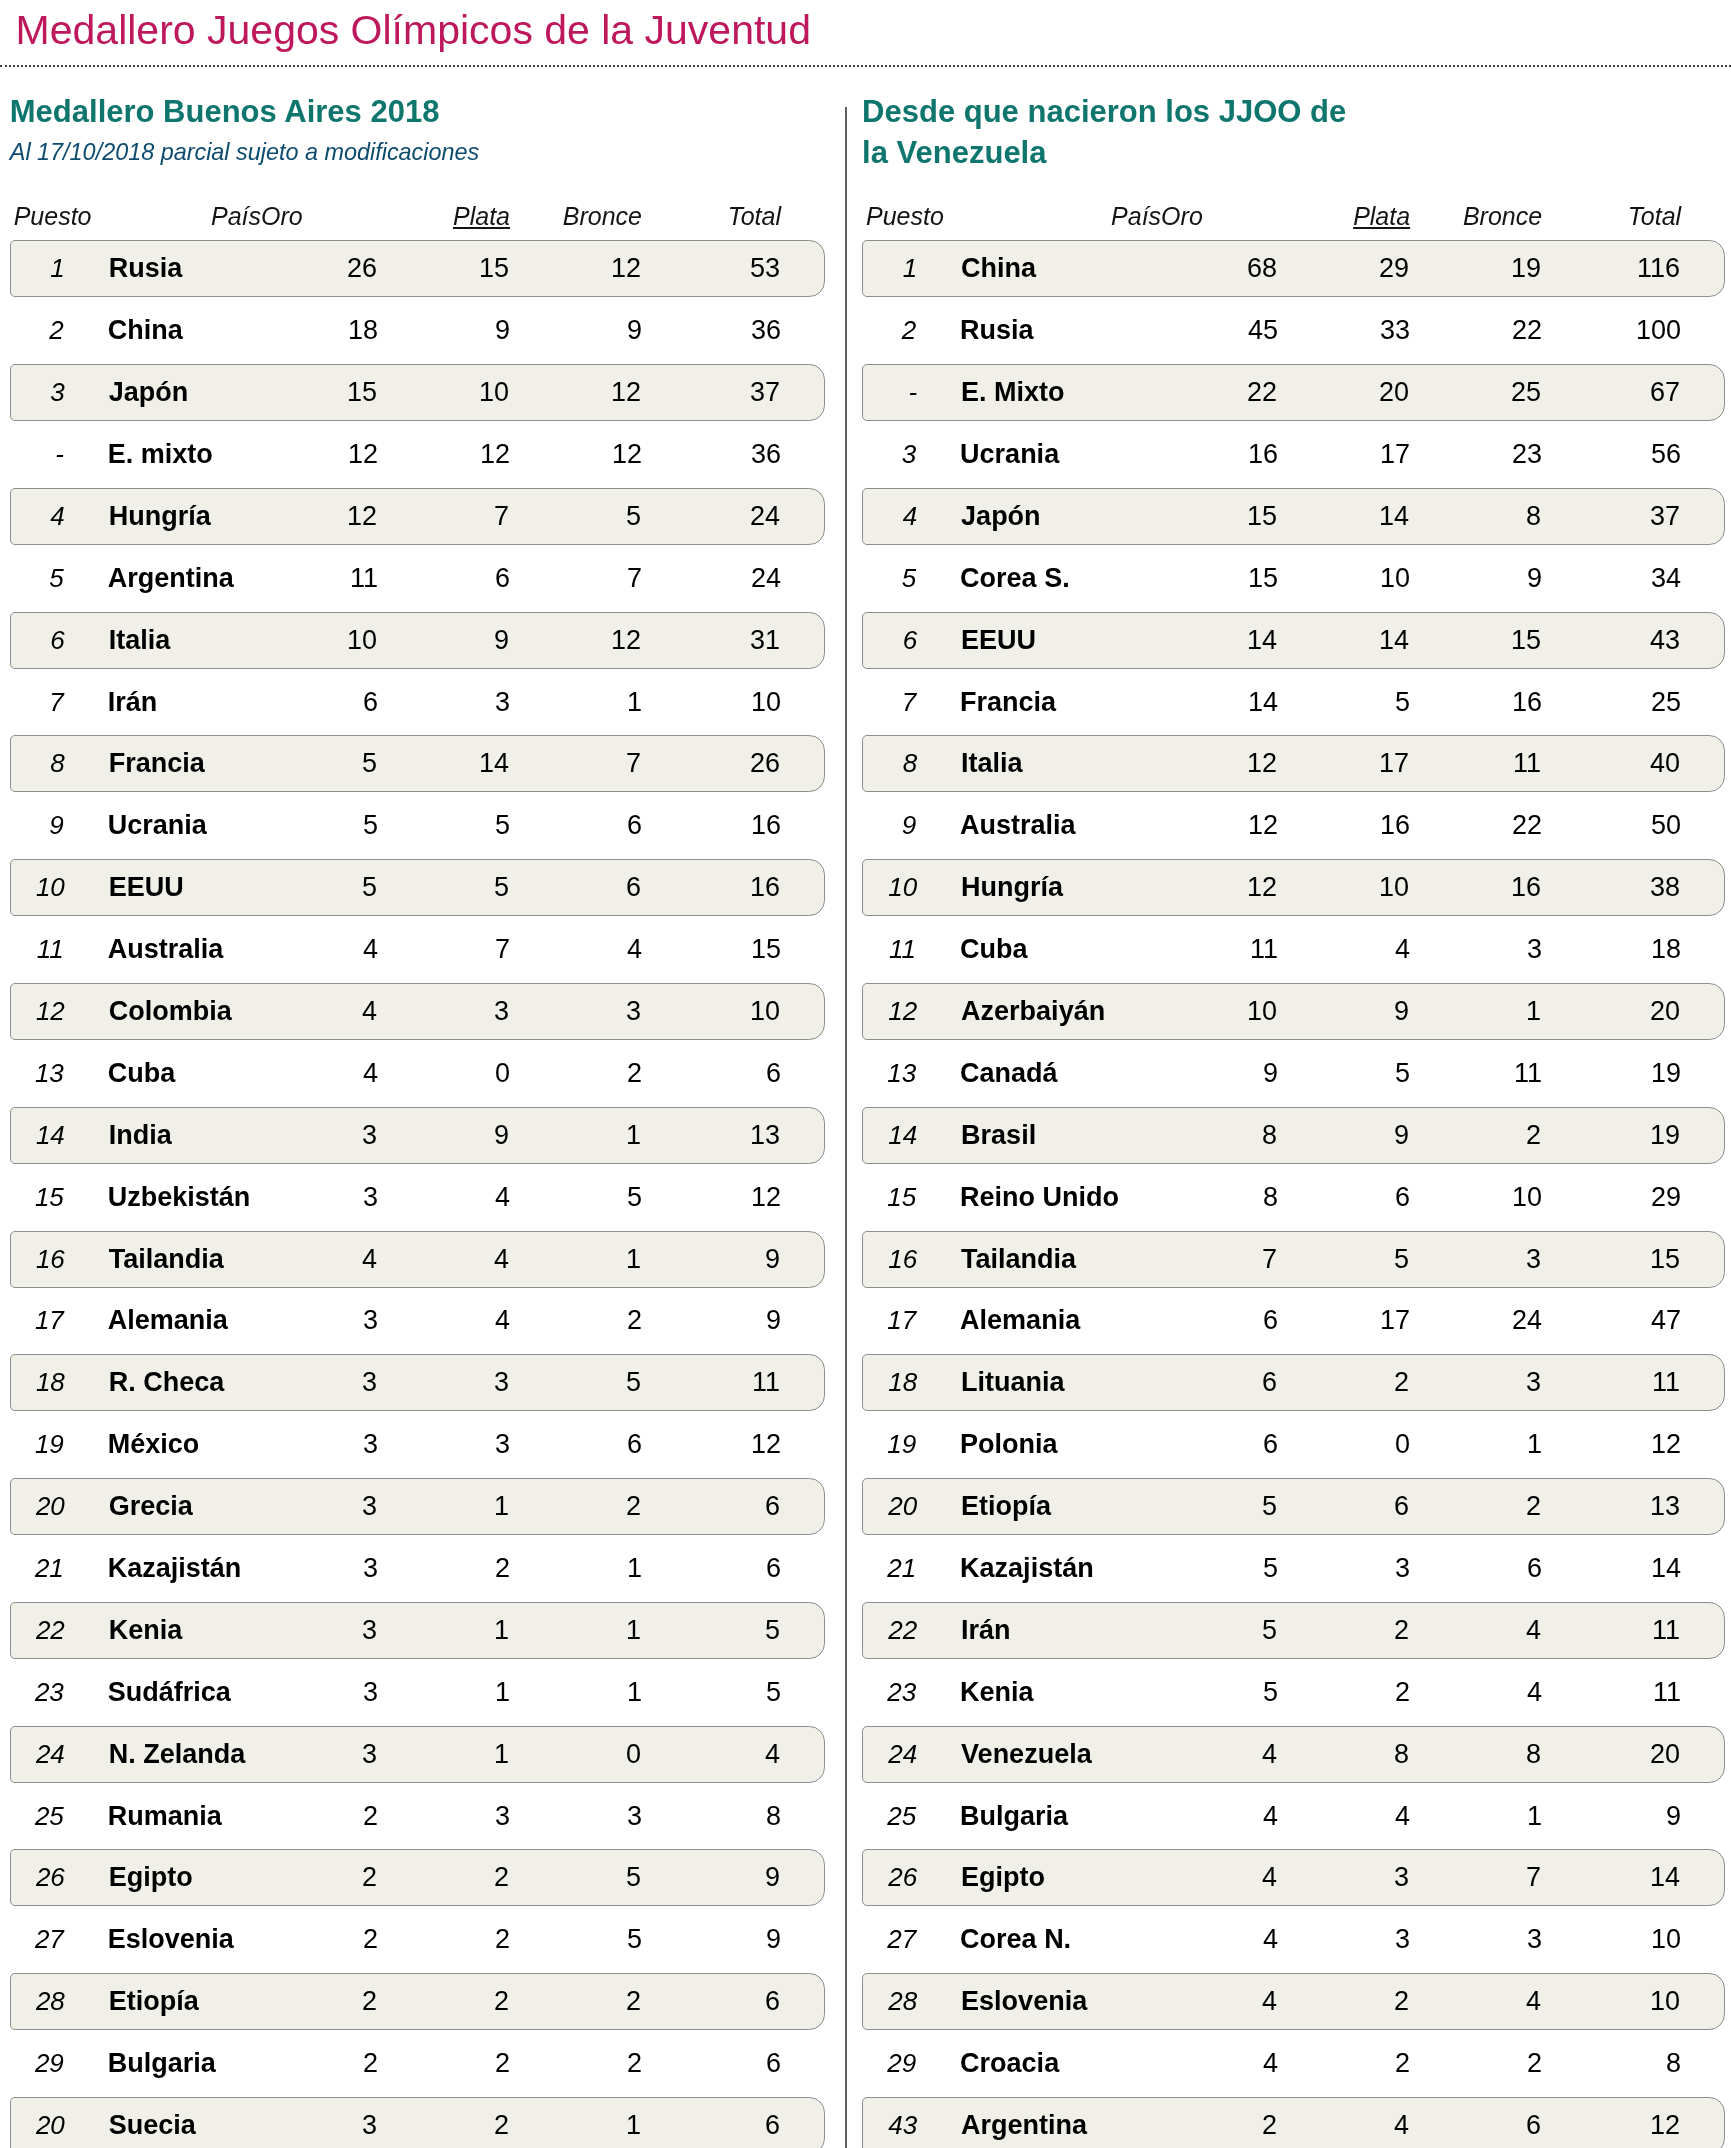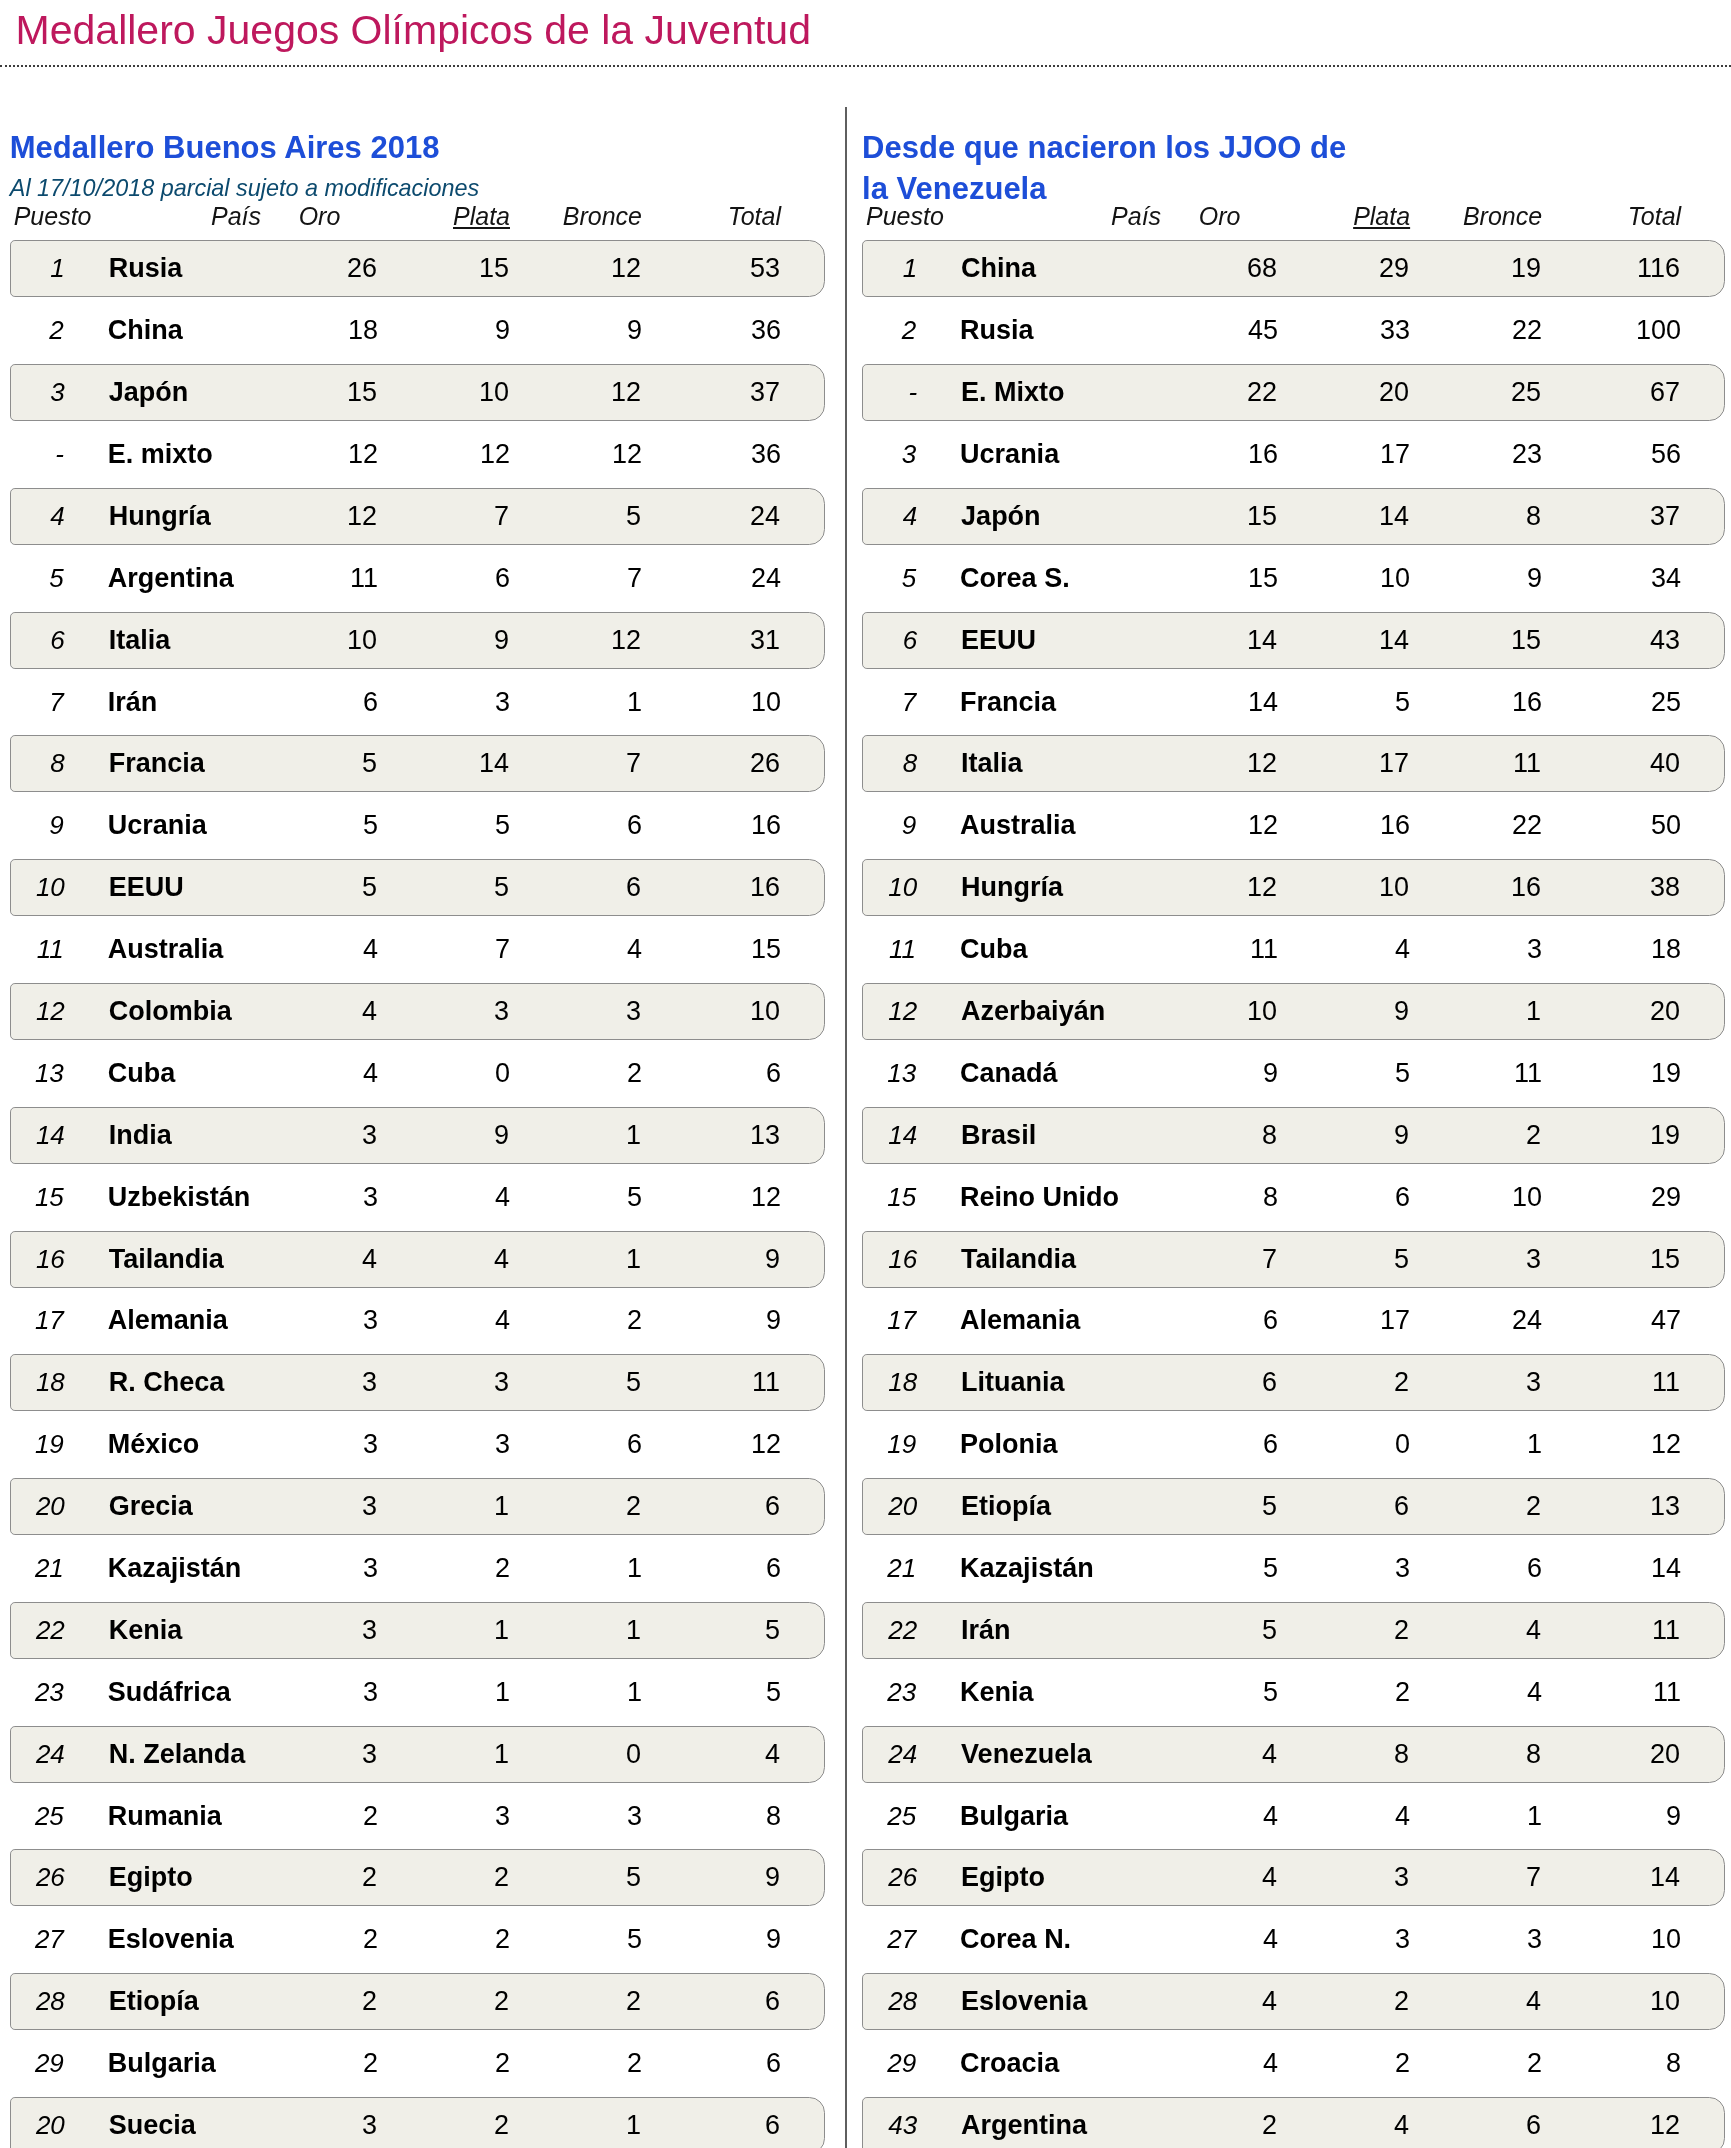--- a/index.html
+++ b/index.html
@@ -22,29 +22,29 @@
     line-height:1.1;
   }
 
   .content{display:flex;align-items:stretch;padding-top:13.7px;}
   .col{display:flex;flex-direction:column;}
   .col-left{width:825px;padding-left:9.8px;}
   .divider{width:2px;background:#5f5f5f;margin:27px 15.6px 0 19.5px;}
   .col-right{flex:1;padding-right:5.9px;}
 
   .title-area{height:117px;padding-top:11.7px;}
-  .table-title{font-size:31px;font-weight:700;color:#1d4ed8;line-height:1.32;margin-top:36px;}
+  .table-title{font-size:31px;font-weight:700;color:#0f766e;line-height:1.32;}
   .table-subtitle{font-size:23.4px;font-style:italic;color:#0c4a6e;margin-top:5.9px;}
   .title-line{display:block;}
 
   .thead{display:flex;align-items:flex-end;height:43px;padding:0 44px 8.8px 0;
          font-style:italic;font-size:25px;color:#141414;}
   .h-puesto{width:98px;text-align:left;padding-left:3.9px;}
   .h-pais{flex:1;text-align:right;}
-  .h-oro{width:117px;text-align:center;}
+  .h-oro{width:117px;text-align:left;}
   .h-plata{width:132px;text-align:right;text-decoration:underline;}
   .h-bronce{width:132px;text-align:right;}
   .h-total{width:139px;text-align:right;}
 
   .tbody{display:flex;flex-direction:column;}
   .trow{
     display:flex;align-items:center;
     height:57px;margin-bottom:4.9px;
     padding-right:44px;
     font-size:27px;

